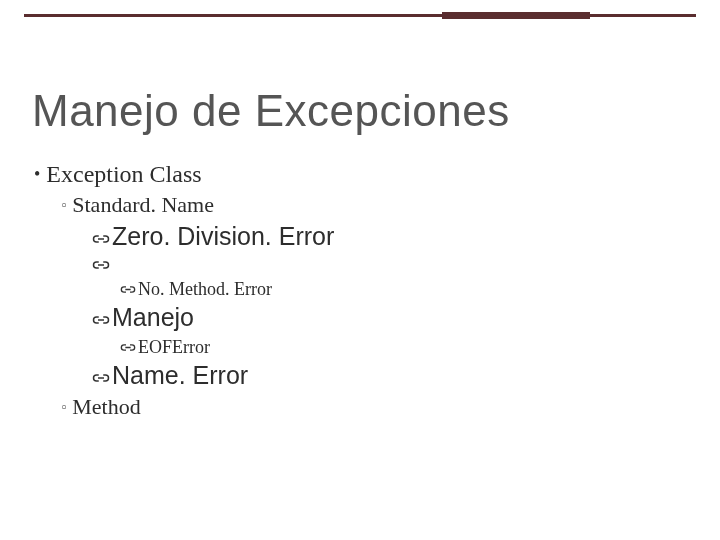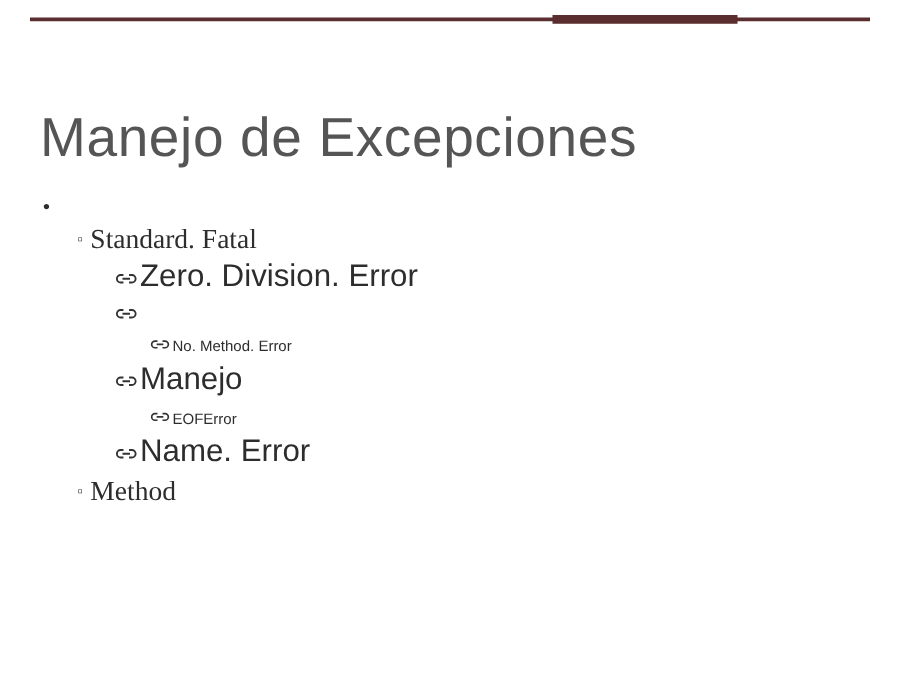--- a/index.html
+++ b/index.html
@@ -52,21 +52,21 @@
     top: 158px;
     left: 34px;
     right: 40px;
     font-family: Georgia, "Times New Roman", serif;
     color: #2d2d2d;
     line-height: 1.34;
   }
   .lvl1 { font-size: 24px; margin-left: 0;   }
   .lvl2 { font-size: 22px; margin-left: 28px; }
   .lvl3 { font-size: 25px; margin-left: 58px; font-family: "Segoe UI", Arial, sans-serif; }
-  .lvl4 { font-size: 12px; margin-left: 86px; font-family: Liberation Sans, sans-serif; }
+  .lvl4 { font-size: 18px; margin-left: 86px; font-family: Liberation Serif, serif; }
   .row { display: flex; align-items: baseline; }
   .bullet { flex: 0 0 auto; margin-right: 6px; }
   .b1 { font-size: 18px; line-height: 1; position: relative; top: -2px; }
   .b2 { font-size: 12px; position: relative; top: -3px; }
   .link-bullet { font-size: 18px; position: relative; top: 0px; display: inline-block; margin-right: 2px; }
   .link-bullet svg { width: 18px; height: 12px; }
   .lvl4 .link-bullet svg { width: 16px; height: 11px; }
 </style>
 </head>
 <body>
@@ -77,25 +77,26 @@
     <div class="line"></div>
     <div class="accent"></div>
   </div>
 
   <div class="title">Manejo de Excepciones</div>
 
   <div class="content">
 
     <div class="row lvl1">
       <span class="bullet b1">•</span>
+      <span>Exception Class</span>
     </div>
 
     <div class="row lvl2">
       <span class="bullet b2">▫</span>
-      <span>Standard. Fatal</span>
+      <span>Standard. Name</span>
     </div>
 
     <div class="row lvl3">
       <span class="link-bullet">
         <svg viewBox="0 0 24 14">
             <path d="M6 2 A5 5 0 0 0 6 12 h3 v-2 H6 A3 3 0 0 1 6 4 h3 V2 Z M18 2 h-3 v2 h3 a3 3 0 0 1 0 6 h-3 v2 h3 a5 5 0 0 0 0-10 Z M8 6 h8 v2 H8 Z" fill="#333"></path>
           </svg>
       </span>
       <span>Zero. Division. Error</span>
     </div>

